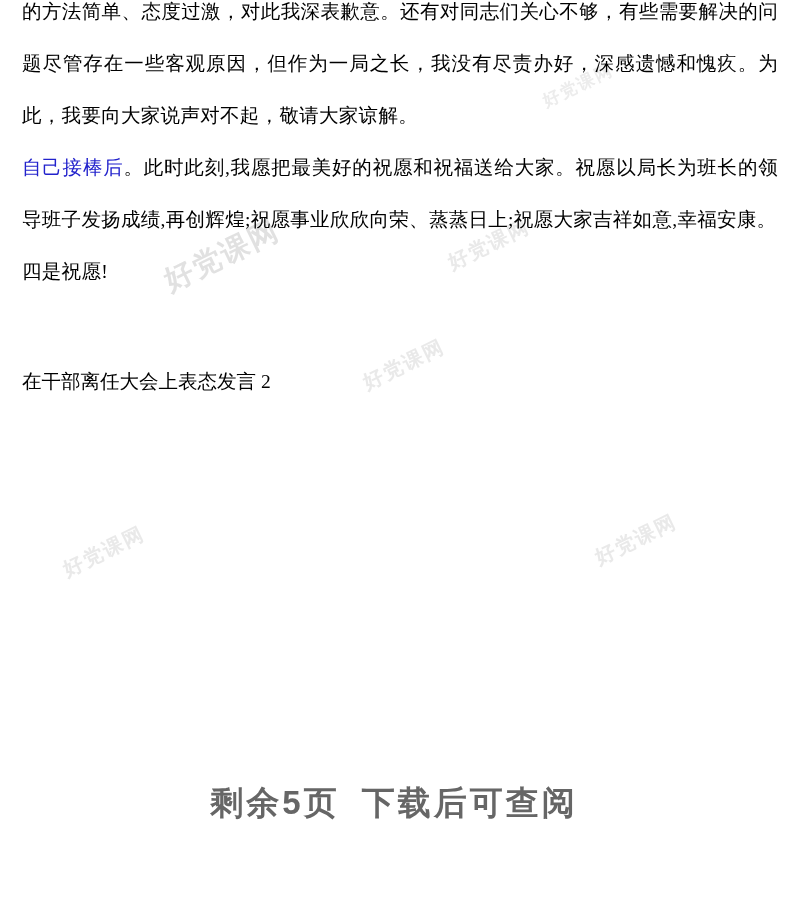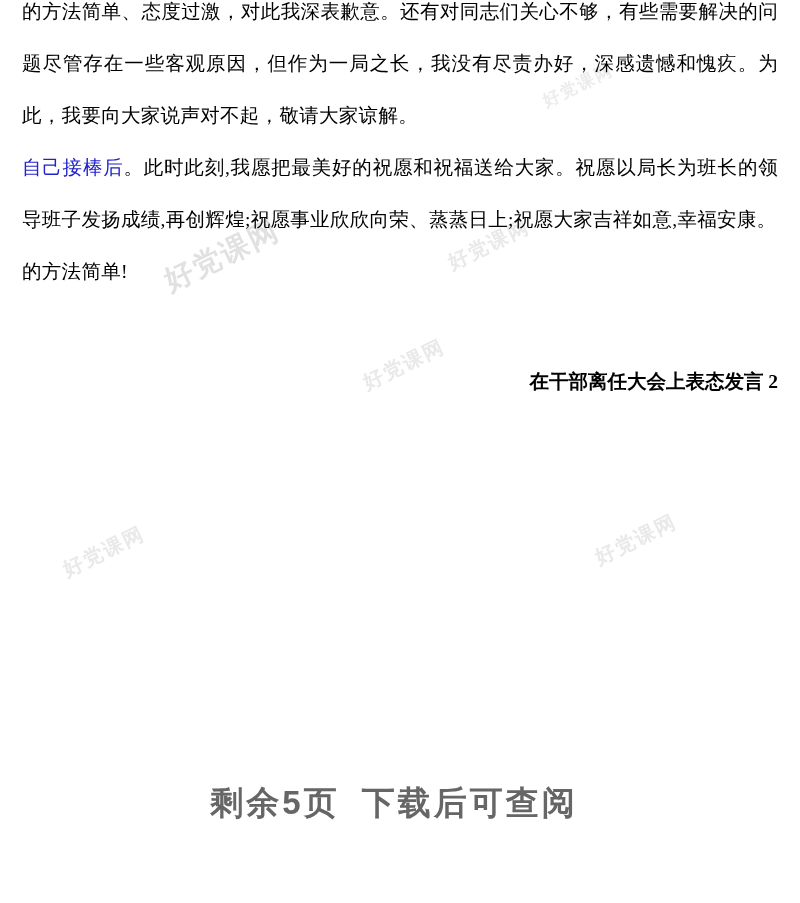--- a/index.html
+++ b/index.html
@@ -33,22 +33,22 @@
     text-align: justify;
     text-justify: inter-ideograph;
     margin: 0;
     white-space: pre-wrap;
   }
   .clipped-top {
     margin-top: -14px;
   }
   .heading {
     font-size: 19.5px;
-    font-weight: bold;
-    text-align: right;
+    font-weight: normal;
+    text-align: left;
     line-height: 52px;
     margin: 0;
   }
   .blue {
     color: #2222cc;
   }
   .spacer-md { height: 58px; }
 
   
   .wm {
@@ -103,21 +103,21 @@
     <div class="wm small" style="left:60px; top:552px;">好党课网</div>
     <div class="wm tiny" style="left:540px; top:88px;">好党课网</div>
   </div>
 
   <div class="doc-body">
 
     <p class="para clipped-top">的方法简单、态度过激，对此我深表歉意。还有对同志们关心不够，有些需要解决的问题尽管存在一些客观原因，但作为一局之长，我没有尽责办好，深感遗憾和愧疚。为此，我要向大家说声对不起，敬请大家谅解。</p>
 
     <p class="para"><span class="blue">自己接棒后</span><span>。此时此刻,我愿把最美好的祝愿和祝福送给大家。祝愿以局长为班长的领导班子发扬成绩,再创辉煌;祝愿事业欣欣向荣、蒸蒸日上;祝愿大家吉祥如意,幸福安康。</span></p>
 
-    <p class="para">的方法简单!</p>
+    <p class="para">四是祝愿!</p>
 
     <div class="spacer-md"></div>
 
     <h2 class="heading">在干部离任大会上表态发言 2</h2>
 
 
   </div>
 
   <div class="footer-note"><span>剩余5页</span><span class="gap"></span><span>下载后可查阅</span></div>
 

